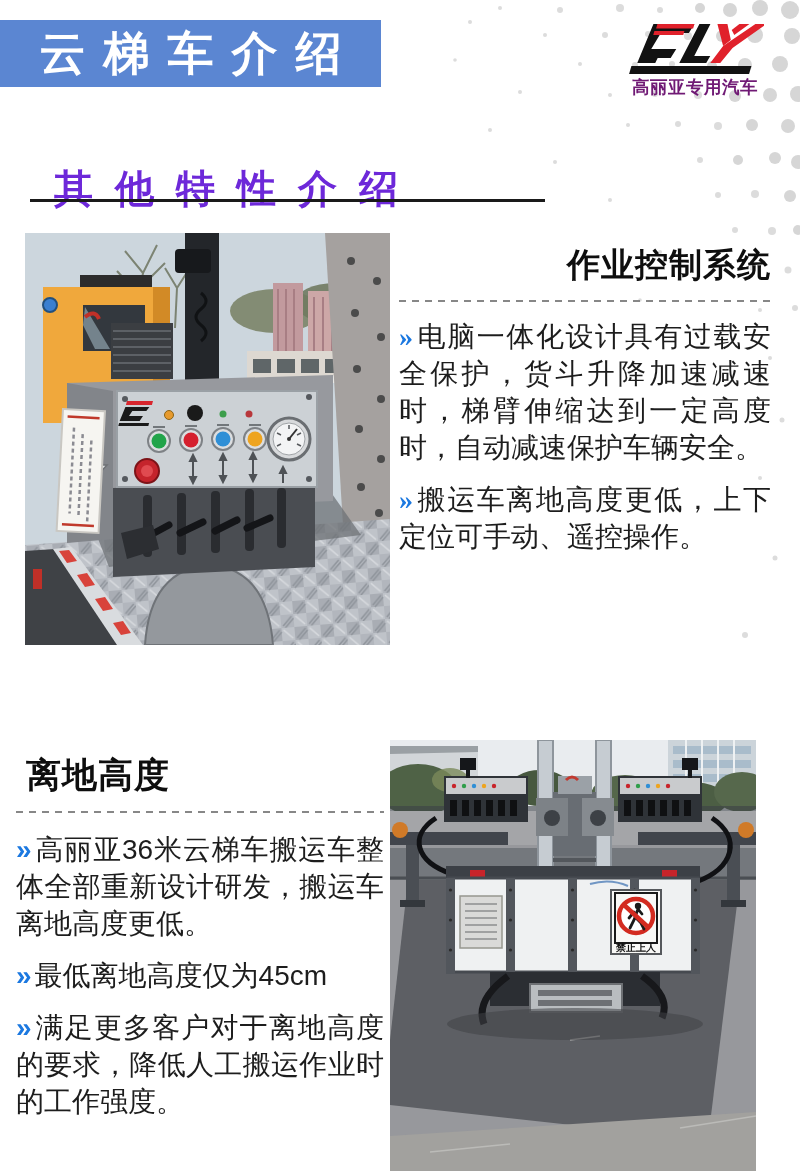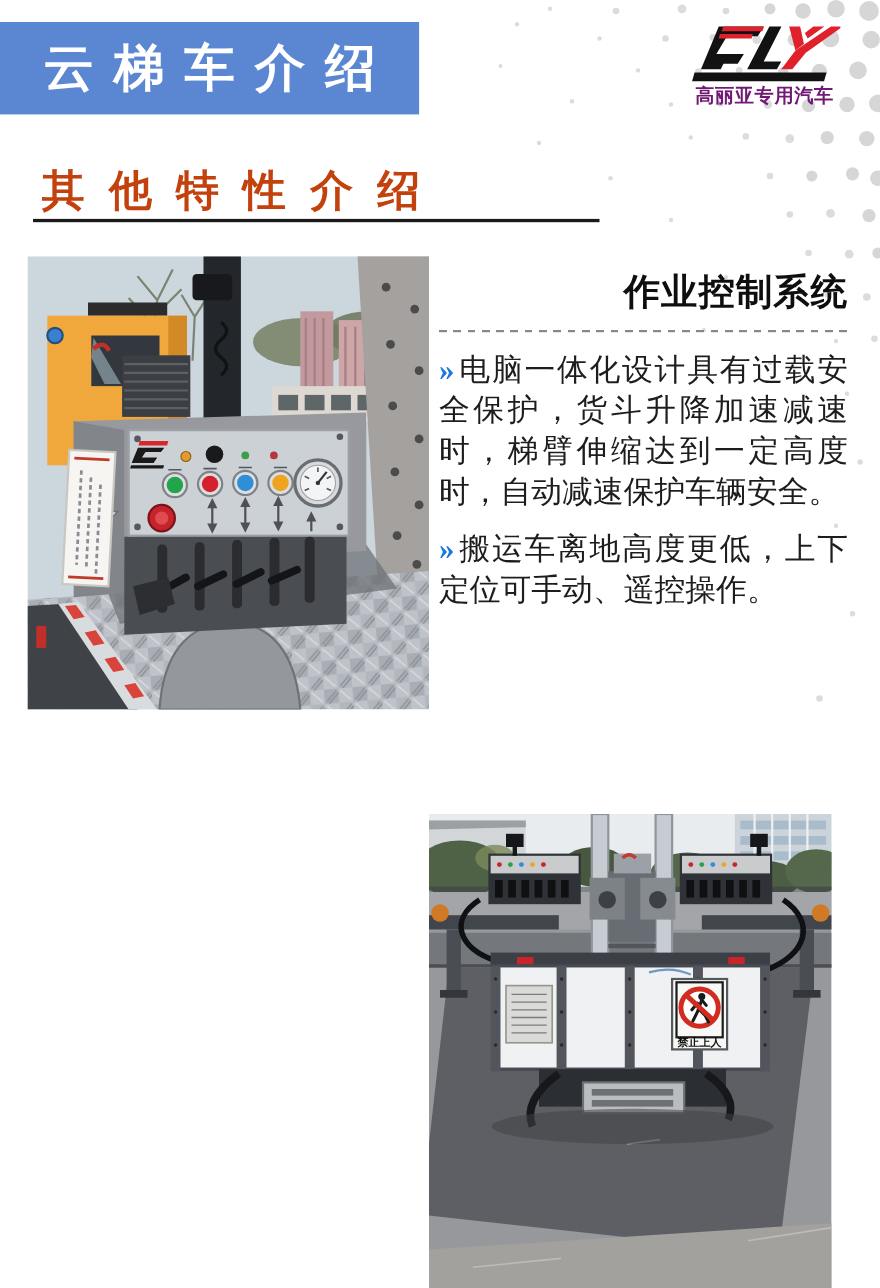--- a/index.html
+++ b/index.html
@@ -1,34 +1,34 @@
 <!DOCTYPE html>
 <html><head>
 <meta charset="utf-8">
 <style>
   html,body{margin:0;padding:0;background:#ffffff;}
   #page{position:relative;width:800px;height:1171px;background:#ffffff;overflow:hidden;
         font-family:"Liberation Sans",sans-serif;color:#1c1c1c;}
   
-  .banner{position:absolute;left:0;top:20px;width:381px;height:84px;background:#5b86d2;
+  .banner{position:absolute;left:0;top:20px;width:381px;height:67px;background:#5b86d2;
           display:flex;align-items:center;justify-content:center;}
   .banner h1{margin:0;color:#ffffff;font-family:"Liberation Serif",serif;font-weight:bold;
              font-size:46px;letter-spacing:18px;text-indent:18px;white-space:nowrap;}
   
   .logo{position:absolute;left:622px;top:22px;width:146px;text-align:center;}
   .logo .mark{display:block;margin:0 auto;}
   .logo .subtitle{margin-top:1px;font-size:17.5px;font-weight:bold;color:#701a75;
                   letter-spacing:0.5px;white-space:nowrap;}
   .sr-only{position:absolute;width:1px;height:1px;overflow:hidden;clip:rect(0 0 0 0);}
   
   .dots{position:absolute;left:440px;top:0;pointer-events:none;}
   
-  .page-heading{position:absolute;left:38px;top:146px;margin:0;
+  .page-heading{position:absolute;left:38px;top:146px;margin:16px;
                 font-family:"Liberation Serif",serif;font-weight:bold;font-size:39px;
-                letter-spacing:22px;color:#c2410c;white-space:nowrap;}
+                letter-spacing:22px;color:#6d28d9;white-space:nowrap;}
   .heading-rule{position:absolute;left:30px;top:199px;width:515px;height:3px;background:#1a1a1a;}
   
   .dashed{height:2px;background-image:repeating-linear-gradient(90deg,#878787 0 7px,transparent 7px 13px);}
   .sec-heading{margin:0;font-size:33px;font-weight:bold;color:#0e0e0e;letter-spacing:1px;}
   .bullet{margin:0 0 15px 0;font-size:28px;line-height:37px;color:#1d1d1d;text-align:justify;}
   .marker{color:#1b78e0;font-weight:900;margin-right:3px;}
   
   .sec1-text{position:absolute;left:399px;top:243px;width:372px;font-family:Liberation Serif, serif;}
   .sec1-text .sec-heading{text-align:right;margin-bottom:12px;}
   .sec1-text .dashed{margin-bottom:16px;}
@@ -328,20 +328,27 @@
     </g>
   </svg>
 
   <div class="sec1-text">
     <h3 class="sec-heading">作业控制系统</h3>
     <div class="dashed"></div>
     <p class="bullet"><span class="marker">»</span><span>电脑一体化设计具有过载安全保护，货斗升降加速减速时，梯臂伸缩达到一定高度时，自动减速保护车辆安全。</span></p>
     <p class="bullet"><span class="marker">»</span><span>搬运车离地高度更低，上下定位可手动、遥控操作。</span></p>
   </div>
 
+  <div class="sec2-text">
+    <h3 class="sec-heading">离地高度</h3>
+    <div class="dashed"></div>
+    <p class="bullet"><span class="marker">»</span><span>高丽亚36米云梯车搬运车整体全部重新设计研发，搬运车离地高度更低。</span></p>
+    <p class="bullet"><span class="marker">»</span><span>最低离地高度仅为45cm</span></p>
+    <p class="bullet"><span class="marker">»</span><span>满足更多客户对于离地高度的要求，降低人工搬运作业时的工作强度。</span></p>
+  </div>
 
   <svg class="photo2" viewBox="0 0 366 431">
 
     <rect x="0" y="0" width="366" height="75" fill="#e9ecef"></rect>
     <rect x="0" y="6" width="88" height="44" fill="#d2d6d9"></rect>
     <path d="M0,6 L88,6 L88,12 L0,14 Z" fill="#9aa0a4"></path>
     <rect x="278" y="0" width="88" height="50" fill="#ccd4da"></rect>
     <g fill="#a9bccb">
       <rect x="283" y="6" width="78" height="8"></rect>
         <rect x="283" y="20" width="78" height="8"></rect>

